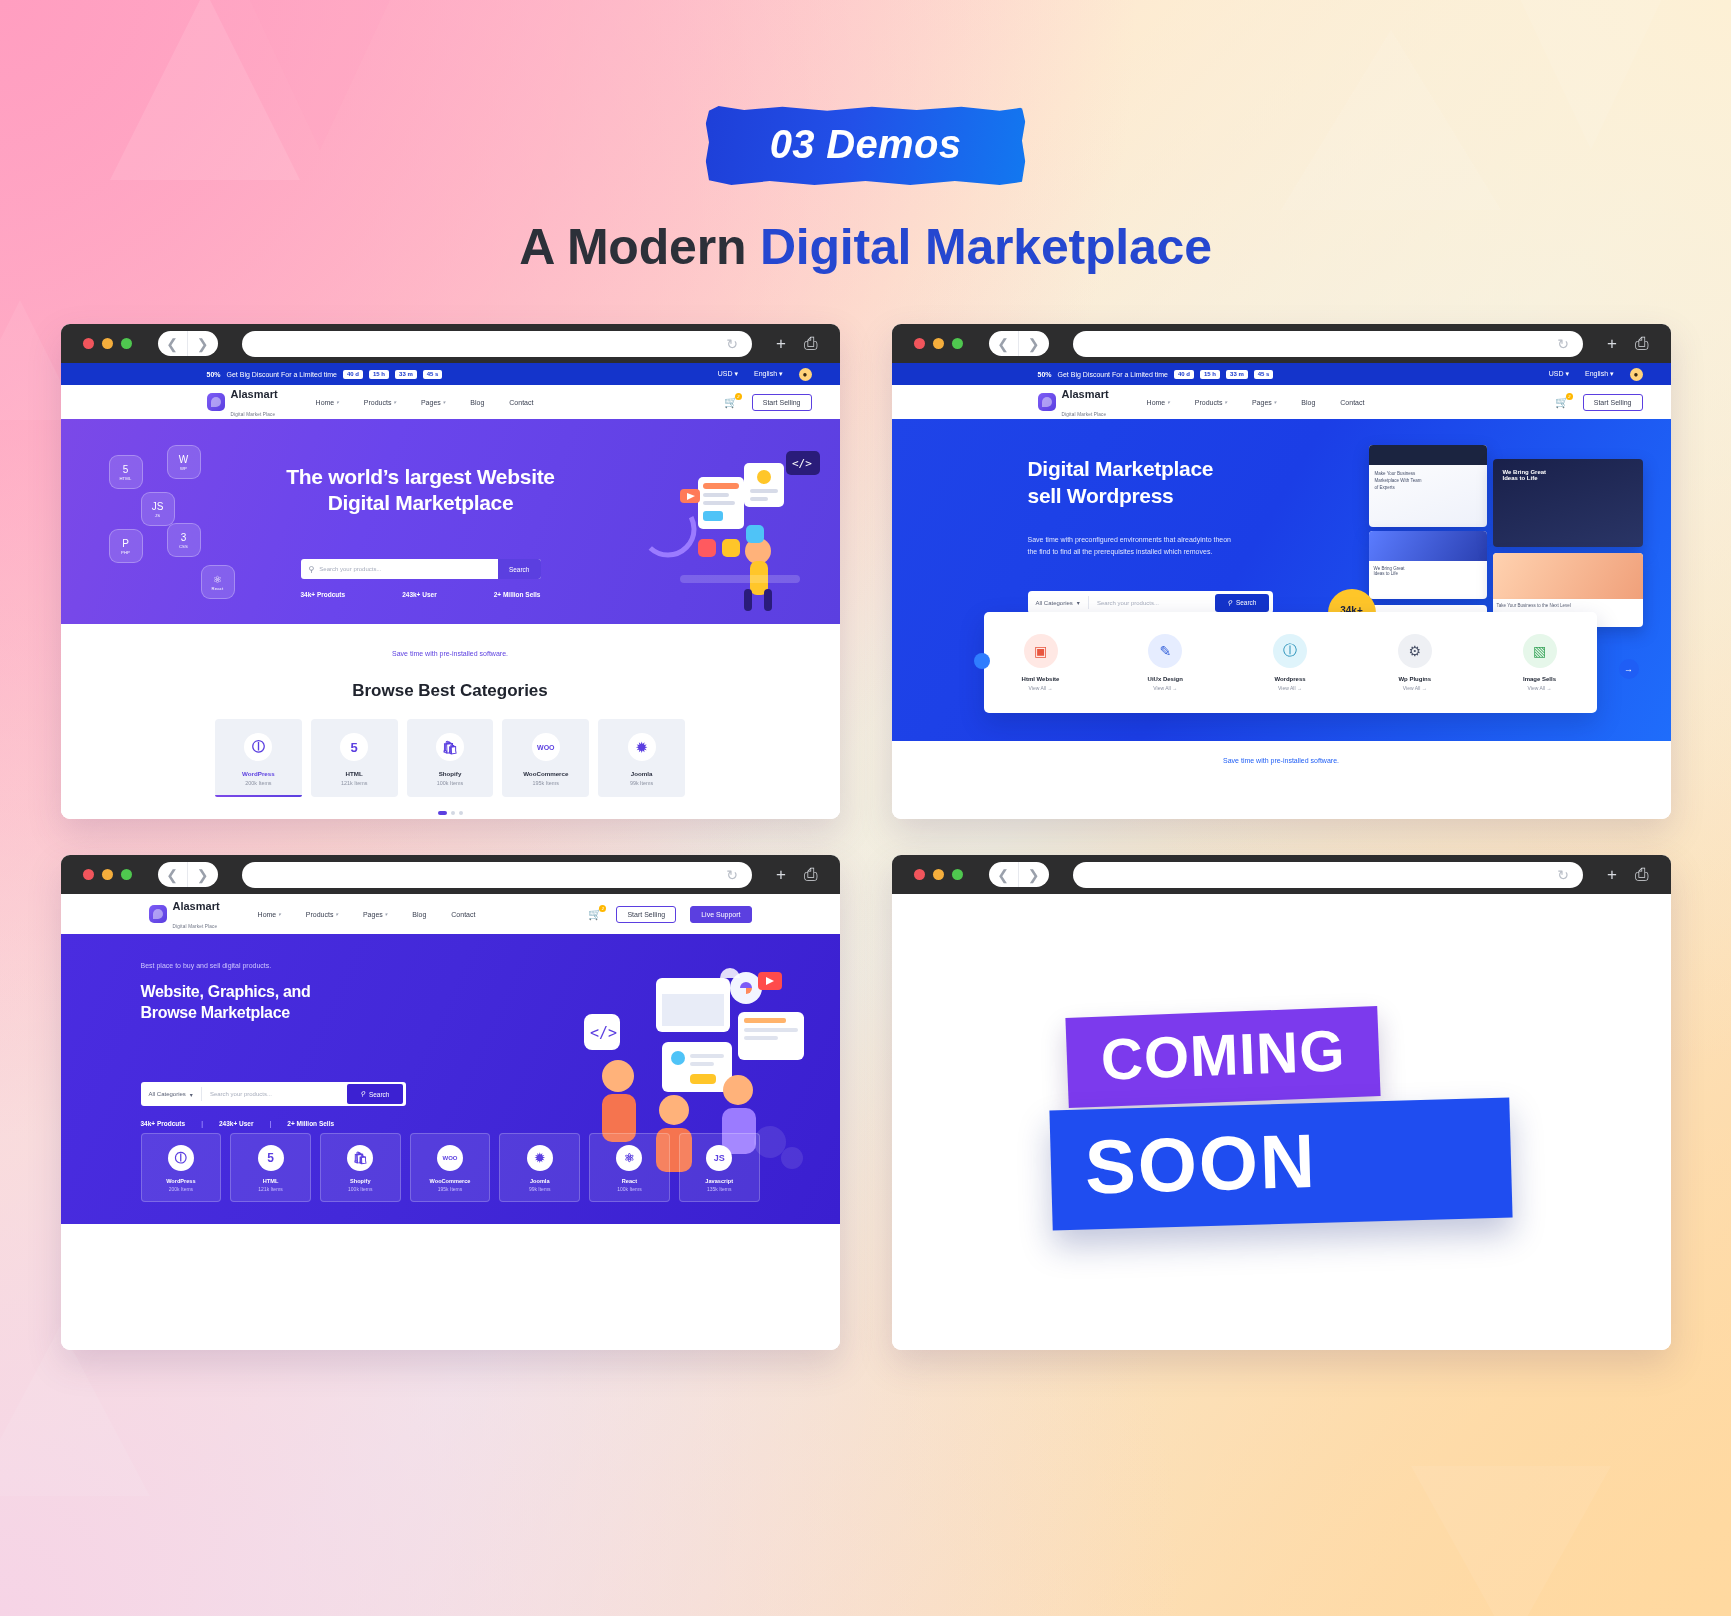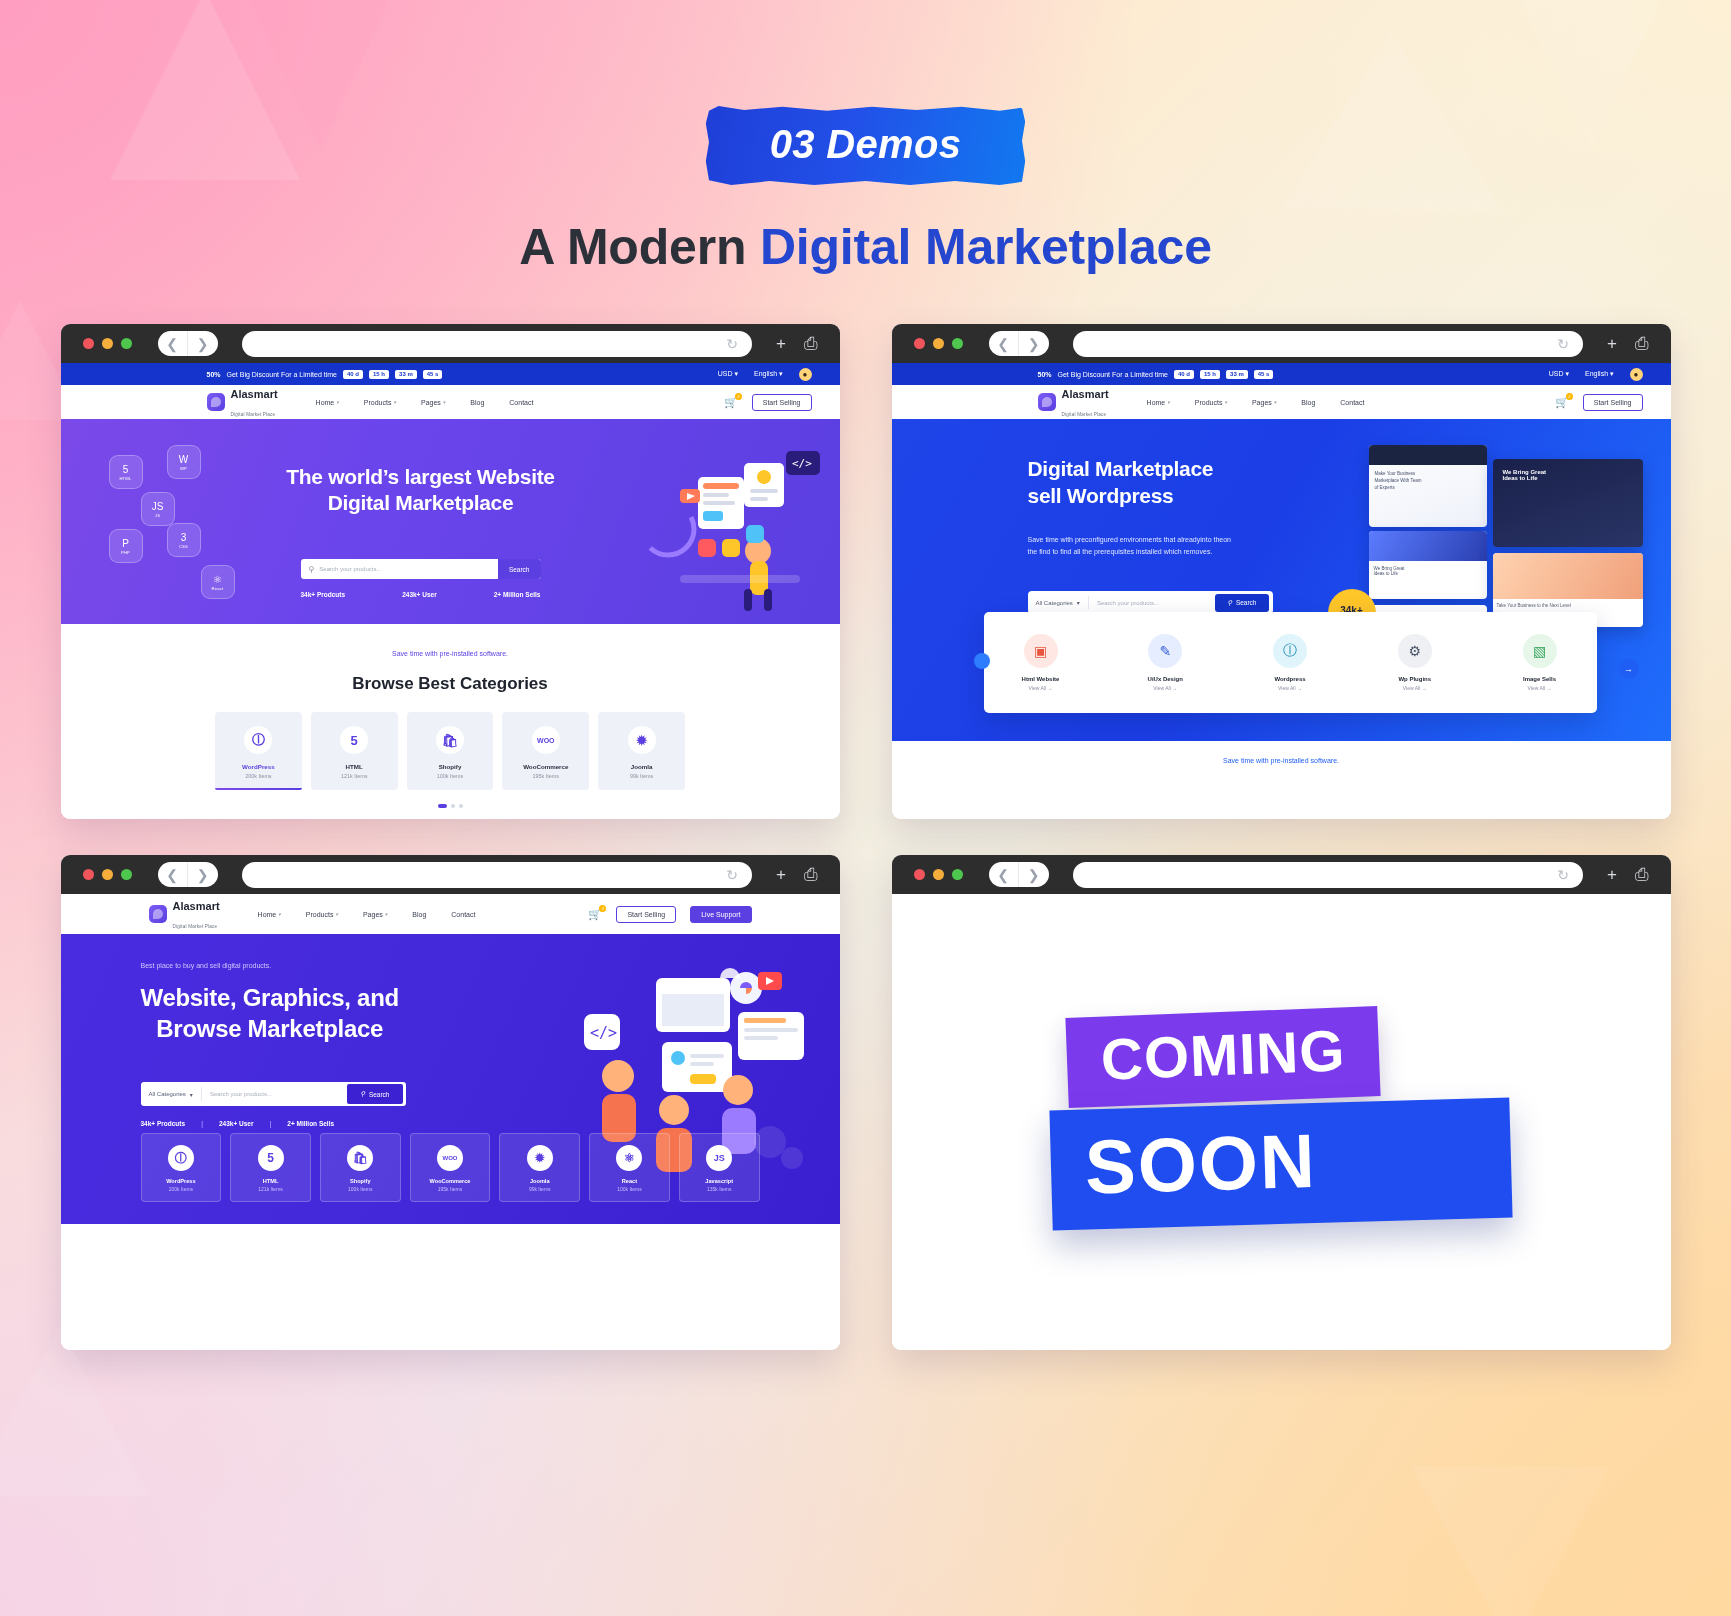--- a/index.html
+++ b/index.html
@@ -95,21 +95,21 @@
   .searchrow { position:absolute; left:240px; top:140px; width:240px; height:20px; background:#fff; border-radius:3px; display:flex; align-items:center; padding-left:8px; gap:5px; }
   .searchrow .si { color:#8b93a6; font-size:8px; }
   .searchrow .sp { font-size:6px; color:#a7adbc; flex:1; }
   .searchrow .sb { background:#5b3fe0; color:#fff; font-size:6.5px; height:20px; display:flex; align-items:center; padding:0 11px; border-radius:0 3px 3px 0; }
   .stats1 { position:absolute; left:240px; top:172px; width:240px; display:flex; justify-content:space-between; color:#fff; font-size:6.5px; font-weight:bold; }
   .hero-art { position:absolute; right:10px; top:14px; width:190px; height:180px; }
 
   
   .catsec { padding:26px 0 0; text-align:center; background:#fff; }
   .cat-kicker { font-size:7px; color:#5b3fe0; }
-  .cat-title { margin-top:17px; font-size:17px; font-weight:bold; color:#20242e; }
+  .cat-title { margin-top:24px; font-size:17px; font-weight:bold; color:#20242e; }
   .cat-row { margin:18px auto 0; width:470px; display:flex; gap:9px; }
   .cat-card { flex:1; background:#eef1f7; border-radius:4px; padding:14px 0 11px; position:relative; }
   .cat-card.active:after { content:""; position:absolute; left:0; right:0; bottom:0; height:2.5px; background:linear-gradient(90deg,#7b49e8,#5b3fe0); border-radius:0 0 4px 4px; }
   .cat-ic { width:28px; height:28px; margin:0 auto; border-radius:50%; background:#fff; display:flex; align-items:center; justify-content:center; color:#5b3fe0; font-size:13px; font-weight:bold; }
   .cat-nm { margin-top:9px; font-size:6.2px; font-weight:bold; color:#2b3040; }
   .cat-card.active .cat-nm { color:#5b3fe0; }
   .cat-it { margin-top:3px; font-size:5.4px; color:#8d93a3; }
   .dots-row { margin-top:14px; display:flex; justify-content:center; gap:4px; }
   .dotn { width:4px; height:4px; border-radius:50%; background:#d3d8e3; }
   .dotn.on { background:#5b3fe0; width:9px; border-radius:3px; }
@@ -135,21 +135,21 @@
   .p2ic { width:34px; height:34px; margin:0 auto; border-radius:50%; background:#f2f5fb; display:flex; align-items:center; justify-content:center; font-size:14px; }
   .p2n { margin-top:8px; font-size:6px; font-weight:bold; color:#222836; }
   .p2v { margin-top:3px; font-size:5px; color:#8b91a1; }
   .arrowbtn { position:absolute; right:32px; bottom:62px; width:20px; height:20px; border-radius:50%; background:#1f5ef5; color:#fff; display:flex; align-items:center; justify-content:center; font-size:9px; z-index:6; }
   .ringdot { position:absolute; left:82px; bottom:72px; width:16px; height:16px; border-radius:50%; background:#2f7dff; z-index:6; }
   .foot2 { text-align:center; font-size:7px; color:#1f5ef5; padding:16px 0 0; }
 
   
   .hero3 { position:relative; height:290px; background:linear-gradient(115deg,#4a2ce0 0%,#4329d9 45%,#3a1fd0 100%); overflow:hidden; }
   .h3k { position:absolute; left:80px; top:28px; color:#cfc6ff; font-size:7px; }
-  .h3t { position:absolute; left:80px; top:48px; color:#fff; font-size:24px; font-weight:bold; line-height:1.3; letter-spacing:-.3px;text-align:center; }
+  .h3t { position:absolute; left:80px; top:48px; color:#fff; font-size:16px; font-weight:bold; line-height:1.3; letter-spacing:-.3px; }
   .srch3 { position:absolute; left:80px; top:148px; width:265px; height:24px; background:#fff; border-radius:3px; display:flex; align-items:center; }
   .srch3 .selc { font-size:6px; color:#5a6176; padding:0 8px; border-right:1px solid #e5e8ef; display:flex; align-items:center; gap:4px; height:14px; }
   .srch3 .sp3 { flex:1; font-size:6px; color:#a7adbc; padding-left:8px; }
   .srch3 .sb3 { background:#3c21d2; color:#fff; font-size:6.5px; border-radius:2px; padding:6px 13px; margin-right:3px; display:flex; align-items:center; gap:4px; }
   .stats3 { position:absolute; left:80px; top:186px; display:flex; gap:16px; color:#fff; font-size:6.5px; font-weight:bold; align-items:center; }
   .stats3 .sep { color:#9d8dff; }
   .cat3 { position:absolute; left:80px; bottom:22px; right:80px; display:flex; gap:9px; }
   .c3 { flex:1; background:rgba(255,255,255,.10); border:1px solid rgba(255,255,255,.22); border-radius:4px; padding:11px 0 9px; text-align:center; }
   .c3 .ic { width:26px; height:26px; margin:0 auto; border-radius:50%; background:#fff; display:flex; align-items:center; justify-content:center; color:#5b3fe0; font-size:12px; font-weight:bold; }
   .c3 .nm { margin-top:7px; font-size:5.6px; font-weight:bold; color:#fff; }

